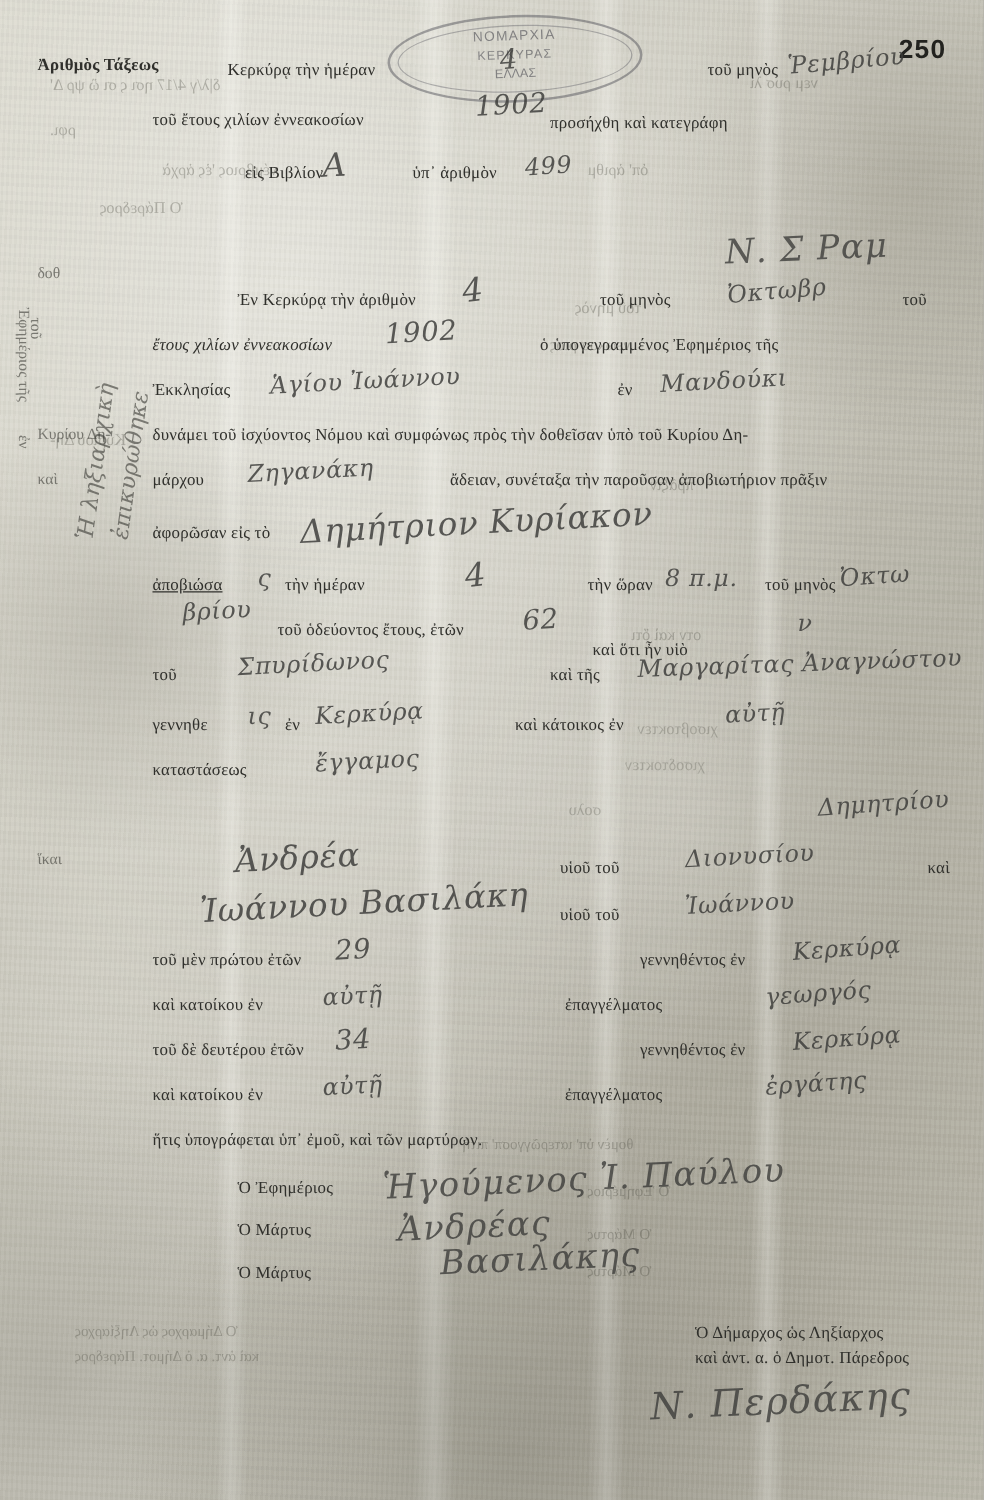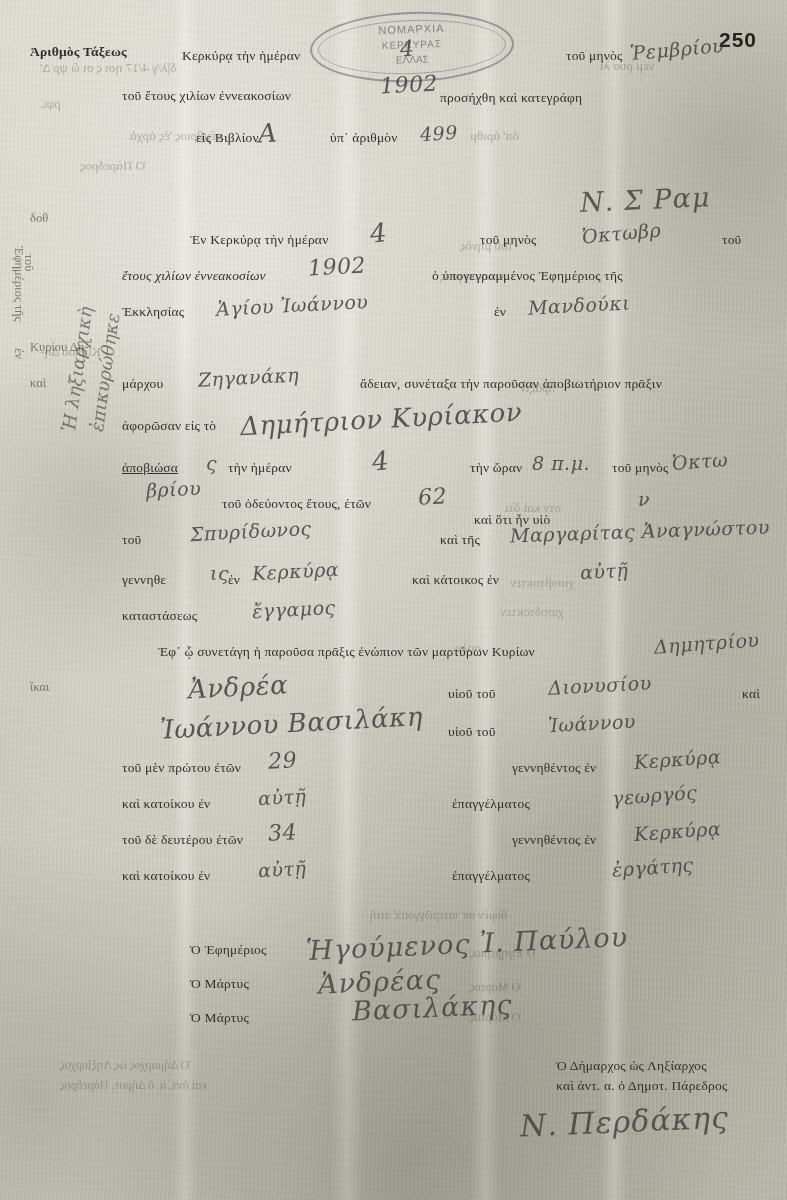--- a/index.html
+++ b/index.html
@@ -221,35 +221,36 @@
     <div class="hw lg" style="left:380px; top:72px; transform:rotate(-3deg);">1902</div>
     <div class="pr" style="left:440px; top:90px;">προσήχθη καὶ κατεγράφη</div>
 
     <div class="pr" style="left:196px; top:130px;">εἰς Βιβλίον</div>
     <div class="hw big" style="left:258px; top:118px; transform:rotate(-3deg);">Α</div>
     <div class="pr" style="left:330px; top:130px;">ὑπ᾽ ἀριθμὸν</div>
     <div class="hw md" style="left:420px; top:122px; transform:rotate(-4deg);">499</div>
 
     <div class="hw sig" style="left:580px; top:184px;">Ν. Σ Ραμ</div>
 
-    <div class="pr" style="left:190px; top:232px;">Ἐν Κερκύρᾳ τὴν ἡμέραν</div>
+    <div class="pr" style="left:190px; top:232px;">Ἐν Κερκύρᾳ τὴν ἀριθμὸν</div>
     <div class="hw big" style="left:370px; top:218px; transform:rotate(-6deg);">4</div>
     <div class="pr" style="left:480px; top:232px;">τοῦ μηνὸς</div>
     <div class="hw md" style="left:582px; top:222px; transform:rotate(-5deg);">Ὀκτωβρ</div>
     <div class="pr" style="left:722px; top:232px;">τοῦ</div>
 
     <div class="pr" style="left:122px; top:268px;font-style:italic;">ἔτους χιλίων ἐννεακοσίων</div>
     <div class="hw lg" style="left:308px; top:254px; transform:rotate(-3deg);">1902</div>
     <div class="pr" style="left:432px; top:268px;">ὁ ὑπογεγραμμένος Ἐφημέριος τῆς</div>
 
     <div class="pr" style="left:122px; top:304px;">Ἐκκλησίας</div>
     <div class="hw md" style="left:216px; top:294px; transform:rotate(-3deg);">Ἁγίου Ἰωάννου</div>
     <div class="pr" style="left:494px; top:304px;">ἐν</div>
     <div class="hw md" style="left:528px; top:294px; transform:rotate(-3deg);">Μανδούκι</div>
 
+    <div class="pr" style="left:122px; top:340px;">δυνάμει τοῦ ἰσχύοντος Νόμου καὶ συμφώνως πρὸς τὴν δοθεῖσαν ὑπὸ τοῦ Κυρίου Δη-</div>
 
     <div class="pr" style="left:122px; top:376px;">μάρχου</div>
     <div class="hw md" style="left:198px; top:366px; transform:rotate(-3deg);">Ζηγανάκη</div>
     <div class="pr" style="left:360px; top:376px;">ἄδειαν, συνέταξα τὴν παροῦσαν ἀποβιωτήριον πρᾶξιν</div>
 
     <div class="pr" style="left:122px; top:418px;">ἀφορῶσαν εἰς τὸ</div>
     <div class="hw big" style="left:240px; top:404px; transform:rotate(-3deg);">Δημήτριον Κυρίακον</div>
 
     <div class="pr" style="left:122px; top:460px;text-decoration:underline;">ἀποβιώσα</div>
     <div class="hw md" style="left:206px; top:452px;">ς</div>
@@ -265,30 +266,29 @@
     <div class="hw lg" style="left:418px; top:484px; transform:rotate(-3deg);">62</div>
     <div class="pr" style="left:474px; top:496px;margin-top:16px;">καὶ ὅτι ἦν υἱὸ</div>
     <div class="hw md" style="left:638px; top:488px;">ν</div>
 
     <div class="pr" style="left:122px; top:532px;">τοῦ</div>
     <div class="hw md" style="left:190px; top:520px; transform:rotate(-3deg);">Σπυρίδωνος</div>
     <div class="pr" style="left:440px; top:532px;">καὶ τῆς</div>
     <div class="hw md" style="left:510px; top:520px; transform:rotate(-2deg);">Μαργαρίτας Ἀναγνώστου</div>
 
     <div class="pr" style="left:122px; top:572px;">γεννηθε</div>
-    <div class="hw md" style="left:210px; top:562px;">ις</div>
+    <div class="hw md" style="left:198px; top:562px;">ις</div>
     <div class="pr" style="left:228px; top:572px;">ἐν</div>
     <div class="hw md" style="left:252px; top:560px; transform:rotate(-3deg);">Κερκύρᾳ</div>
     <div class="pr" style="left:412px; top:572px;">καὶ κάτοικος ἐν</div>
     <div class="hw md" style="left:580px; top:560px; transform:rotate(-3deg);">αὐτῇ</div>
 
     <div class="pr" style="left:122px; top:608px;">καταστάσεως</div>
     <div class="hw md" style="left:252px; top:598px; transform:rotate(-3deg);">ἔγγαμος</div>
 
-    <div class="pr" style="left:158px; top:644px;">Ἐφ᾽ ᾧ συνετάγη ἡ παροῦσα πρᾶξις ἐνώπιον τῶν μαρτύρων Κυρίων</div>
     <div class="hw md" style="left:654px; top:632px; transform:rotate(-4deg);">Δημητρίου</div>
 
     <div class="hw big" style="left:188px; top:672px; transform:rotate(-3deg);">Ἀνδρέα</div>
     <div class="pr" style="left:448px; top:686px;">υἱοῦ τοῦ</div>
     <div class="hw md" style="left:548px; top:674px; transform:rotate(-3deg);">Διονυσίου</div>
     <div class="pr" style="left:742px; top:686px;">καὶ</div>
 
     <div class="hw big" style="left:160px; top:708px; transform:rotate(-3deg);">Ἰωάννου Βασιλάκη</div>
     <div class="pr" style="left:448px; top:724px;">υἱοῦ τοῦ</div>
     <div class="hw md" style="left:548px; top:712px; transform:rotate(-3deg);">Ἰωάννου</div>
@@ -306,20 +306,21 @@
     <div class="pr" style="left:122px; top:832px;">τοῦ δὲ δευτέρου ἐτῶν</div>
     <div class="hw lg" style="left:268px; top:820px; transform:rotate(-3deg);">34</div>
     <div class="pr" style="left:512px; top:832px;">γεννηθέντος ἐν</div>
     <div class="hw md" style="left:634px; top:820px; transform:rotate(-4deg);">Κερκύρᾳ</div>
 
     <div class="pr" style="left:122px; top:868px;">καὶ κατοίκου ἐν</div>
     <div class="hw md" style="left:258px; top:858px; transform:rotate(-3deg);">αὐτῇ</div>
     <div class="pr" style="left:452px; top:868px;">ἐπαγγέλματος</div>
     <div class="hw md" style="left:612px; top:856px; transform:rotate(-4deg);">ἐργάτης</div>
 
+    <div class="pr" style="left:122px; top:904px;">ἥτις ὑπογράφεται ὑπ᾽ ἐμοῦ, καὶ τῶν μαρτύρων.</div>
 
     <div class="pr" style="left:190px; top:942px;">Ὁ Ἐφημέριος</div>
     <div class="hw sig" style="left:306px; top:928px;">Ἡγούμενος Ἰ. Παύλου</div>
 
     <div class="pr" style="left:190px; top:976px;">Ὁ Μάρτυς</div>
     <div class="hw sig" style="left:318px; top:966px;">Ἀνδρέας</div>
 
     <div class="pr" style="left:190px; top:1010px;">Ὁ Μάρτυς</div>
     <div class="hw sig" style="left:352px; top:992px;">Βασιλάκης</div>
 

